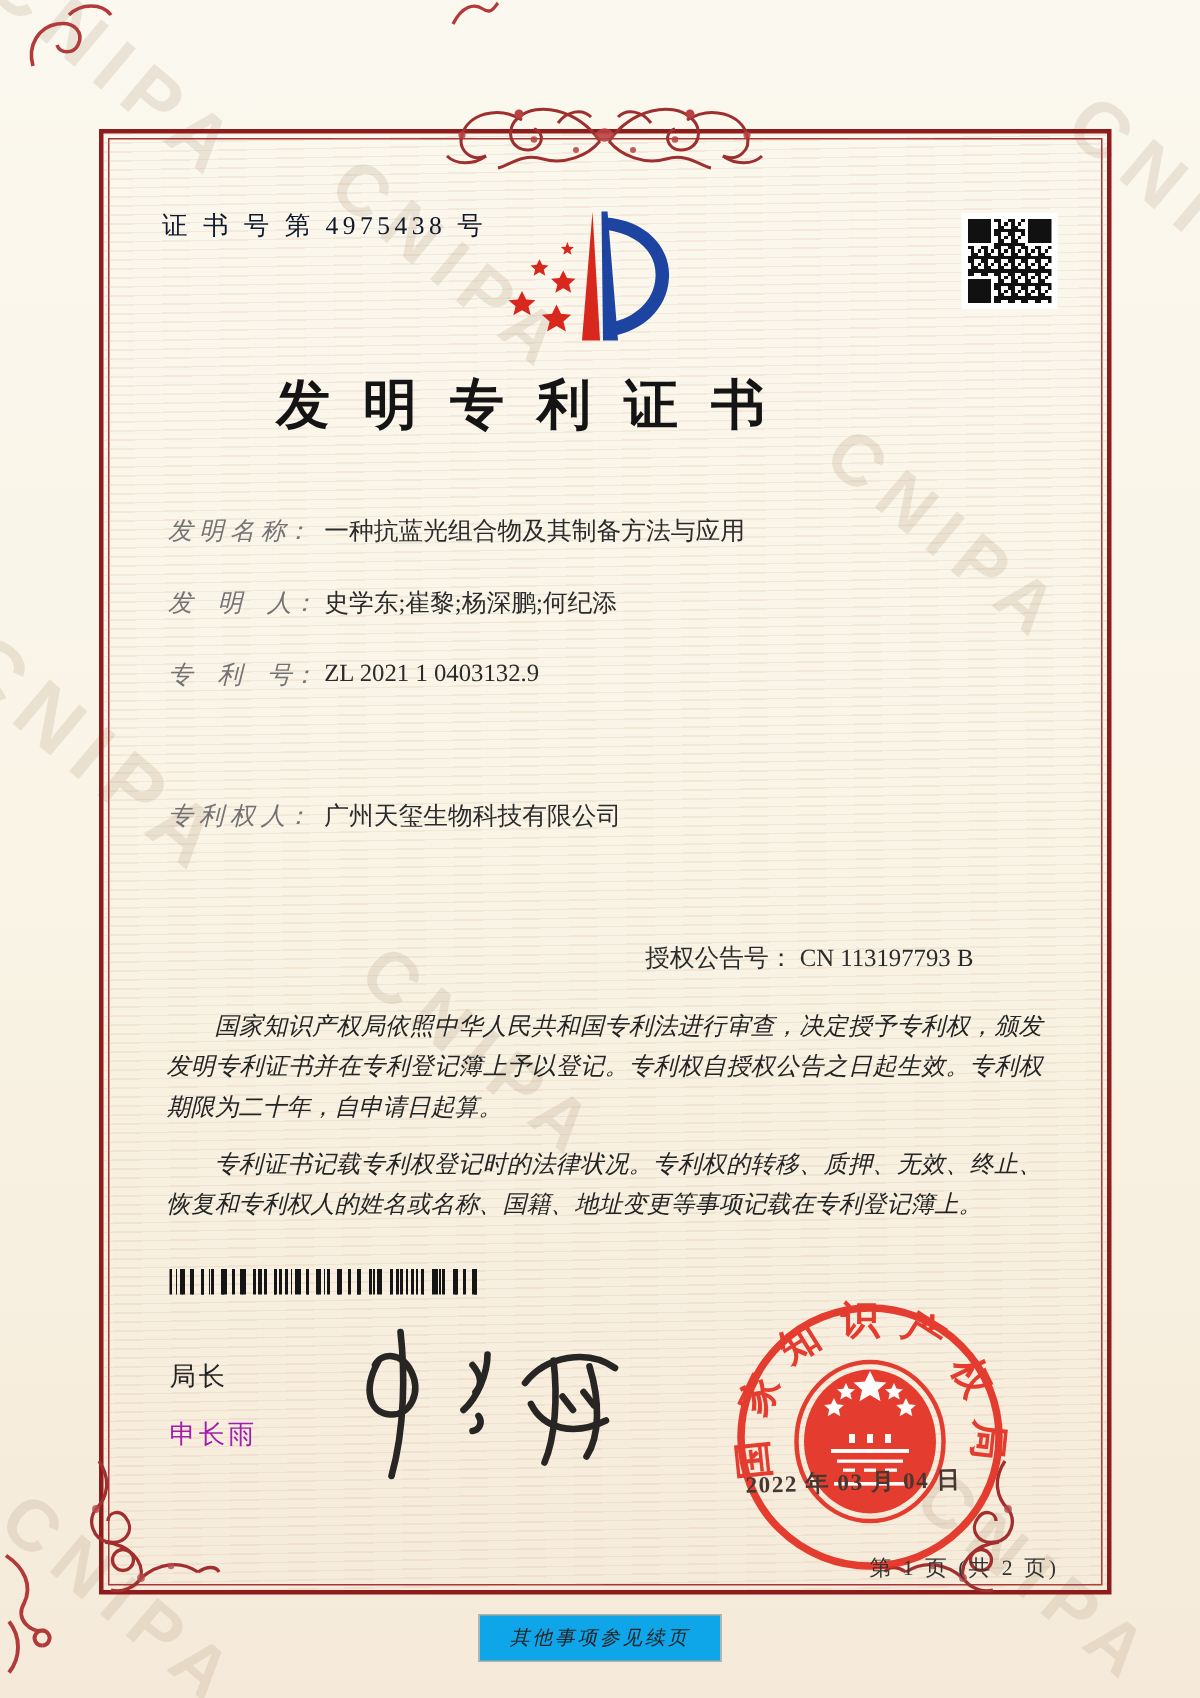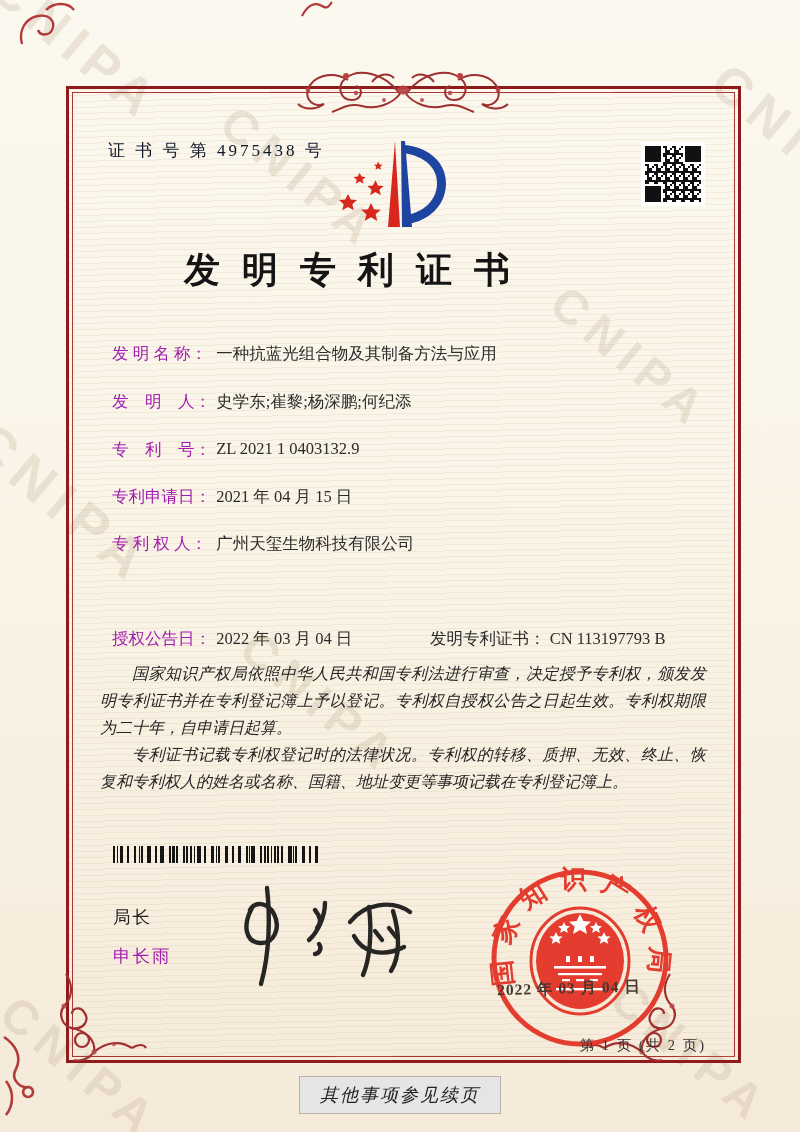--- a/index.html
+++ b/index.html
@@ -26,49 +26,49 @@
 
   .logo{position:absolute;left:333px;top:131px;}
   .qr{position:absolute;left:641px;top:142px;width:64px;height:64px;background:#fff;padding:0;}
   .qr svg{position:absolute;left:4px;top:4px;width:56px;height:56px;}
   .qr svg rect,.qr svg g{fill:#111;}
 
   .title{position:absolute;left:66px;top:246px;width:562px;text-align:center;
          font-size:36px;font-weight:bold;color:#141414;letter-spacing:22px;text-indent:22px;}
 
   .row{position:absolute;left:112px;font-size:16.5px;color:#2b2b2b;}
-  .row .lab{display:inline-block;width:100px;color:#a21caf;}
+  .row .lab{display:inline-block;width:100px;color:#737373;font-style:italic;}
   .row .val{display:inline-block;vertical-align:top;}
   .addr .val{width:485px;line-height:26px;}
   .grant2{position:absolute;left:430px;font-size:16.5px;color:#2b2b2b;}
 
   .paras{position:absolute;left:100px;top:660px;width:606px;font-size:16px;line-height:27px;
          color:#242424;text-align:justify;font-style:italic;}
-  .paras p{margin:0;text-indent:2em;}
+  .paras p{margin:11px;text-indent:2em;}
 
   .barcode{position:absolute;left:113px;top:846px;width:207px;height:17px;
       background-image:
         repeating-linear-gradient(90deg,#151515 0 2px,transparent 2px 7px),
         repeating-linear-gradient(90deg,transparent 0 4px,#151515 4px 5px,transparent 5px 11px),
         repeating-linear-gradient(90deg,transparent 0 8px,#151515 8px 10px,transparent 10px 13px);}
 
   .signer-title{position:absolute;left:113px;top:905px;font-size:17.5px;color:#222;letter-spacing:2px;}
   .signer-name{position:absolute;left:113px;top:944px;font-size:17.5px;color:#a21caf;letter-spacing:2px;}
   .signature{position:absolute;left:222px;top:882px;}
 
   .seal{position:absolute;left:488px;top:866px;width:184px;height:184px;}
   .seal-date{position:absolute;left:497px;top:978px;width:170px;font-size:15.5px;font-weight:bold;
              color:#463831;letter-spacing:1px;transform:rotate(-1.5deg);z-index:6;}
 
   .page-info{position:absolute;left:66px;top:1036px;width:640px;text-align:right;
              font-size:14.5px;color:#333;letter-spacing:2px;}
 
   .cont-note{position:absolute;left:50%;top:1076px;transform:translateX(-50%);
-             background:#e5e5e5;border:1px solid #b9b2a4;padding:6px 20px;
-             font-size:18px;color:#222;font-style:italic;letter-spacing:2px;white-space:nowrap;}
+             background:#0ea5e9;border:1px solid #b9b2a4;padding:6px 20px;
+             font-size:13px;color:#222;font-style:italic;letter-spacing:2px;white-space:nowrap;}
 </style>
 </head>
 <body>
 
 <div class="page">
 
   <div class="wm" style="left:-25px;top:15px;font-size:52px;">CNIPA</div>
   <div class="wm" style="left:205px;top:150px;">CNIPA</div>
   <div class="wm" style="left:695px;top:110px;font-size:52px;">CNIPA</div>
   <div class="wm" style="left:535px;top:330px;">CNIPA</div>
@@ -461,34 +461,26 @@
     <span class="val">一种抗蓝光组合物及其制备方法与应用</span>
   </div>
   <div class="row" style="top:391px">
     <span class="lab">发　明　人：</span>
     <span class="val">史学东;崔黎;杨深鹏;何纪添</span>
   </div>
   <div class="row" style="top:439px">
     <span class="lab">专　利　号：</span>
     <span class="val">ZL 2021 1 0403132.9</span>
   </div>
-  <div class="row" style="top:486px">
-    <span class="lab">专利申请日：</span>
-    <span class="val">2021 年 04 月 15 日</span>
-  </div>
   <div class="row" style="top:533px">
     <span class="lab">专 利 权 人：</span>
     <span class="val">广州天玺生物科技有限公司</span>
   </div>
-  <div class="row" style="top:628px">
-    <span class="lab">授权公告日：</span>
-    <span class="val">2022 年 03 月 04 日</span>
-  </div>
   <div class="grant2" style="top:628px">
-    <span>发明专利证书：</span>
+    <span>授权公告号：</span>
     <span>CN 113197793 B</span>
   </div>
 
   <div class="paras">
     <p>国家知识产权局依照中华人民共和国专利法进行审查，决定授予专利权，颁发发明专利证书并在专利登记簿上予以登记。专利权自授权公告之日起生效。专利权期限为二十年，自申请日起算。</p>
     <p>专利证书记载专利权登记时的法律状况。专利权的转移、质押、无效、终止、恢复和专利权人的姓名或名称、国籍、地址变更等事项记载在专利登记簿上。</p>
   </div>
 
   <div class="barcode"></div>
 

